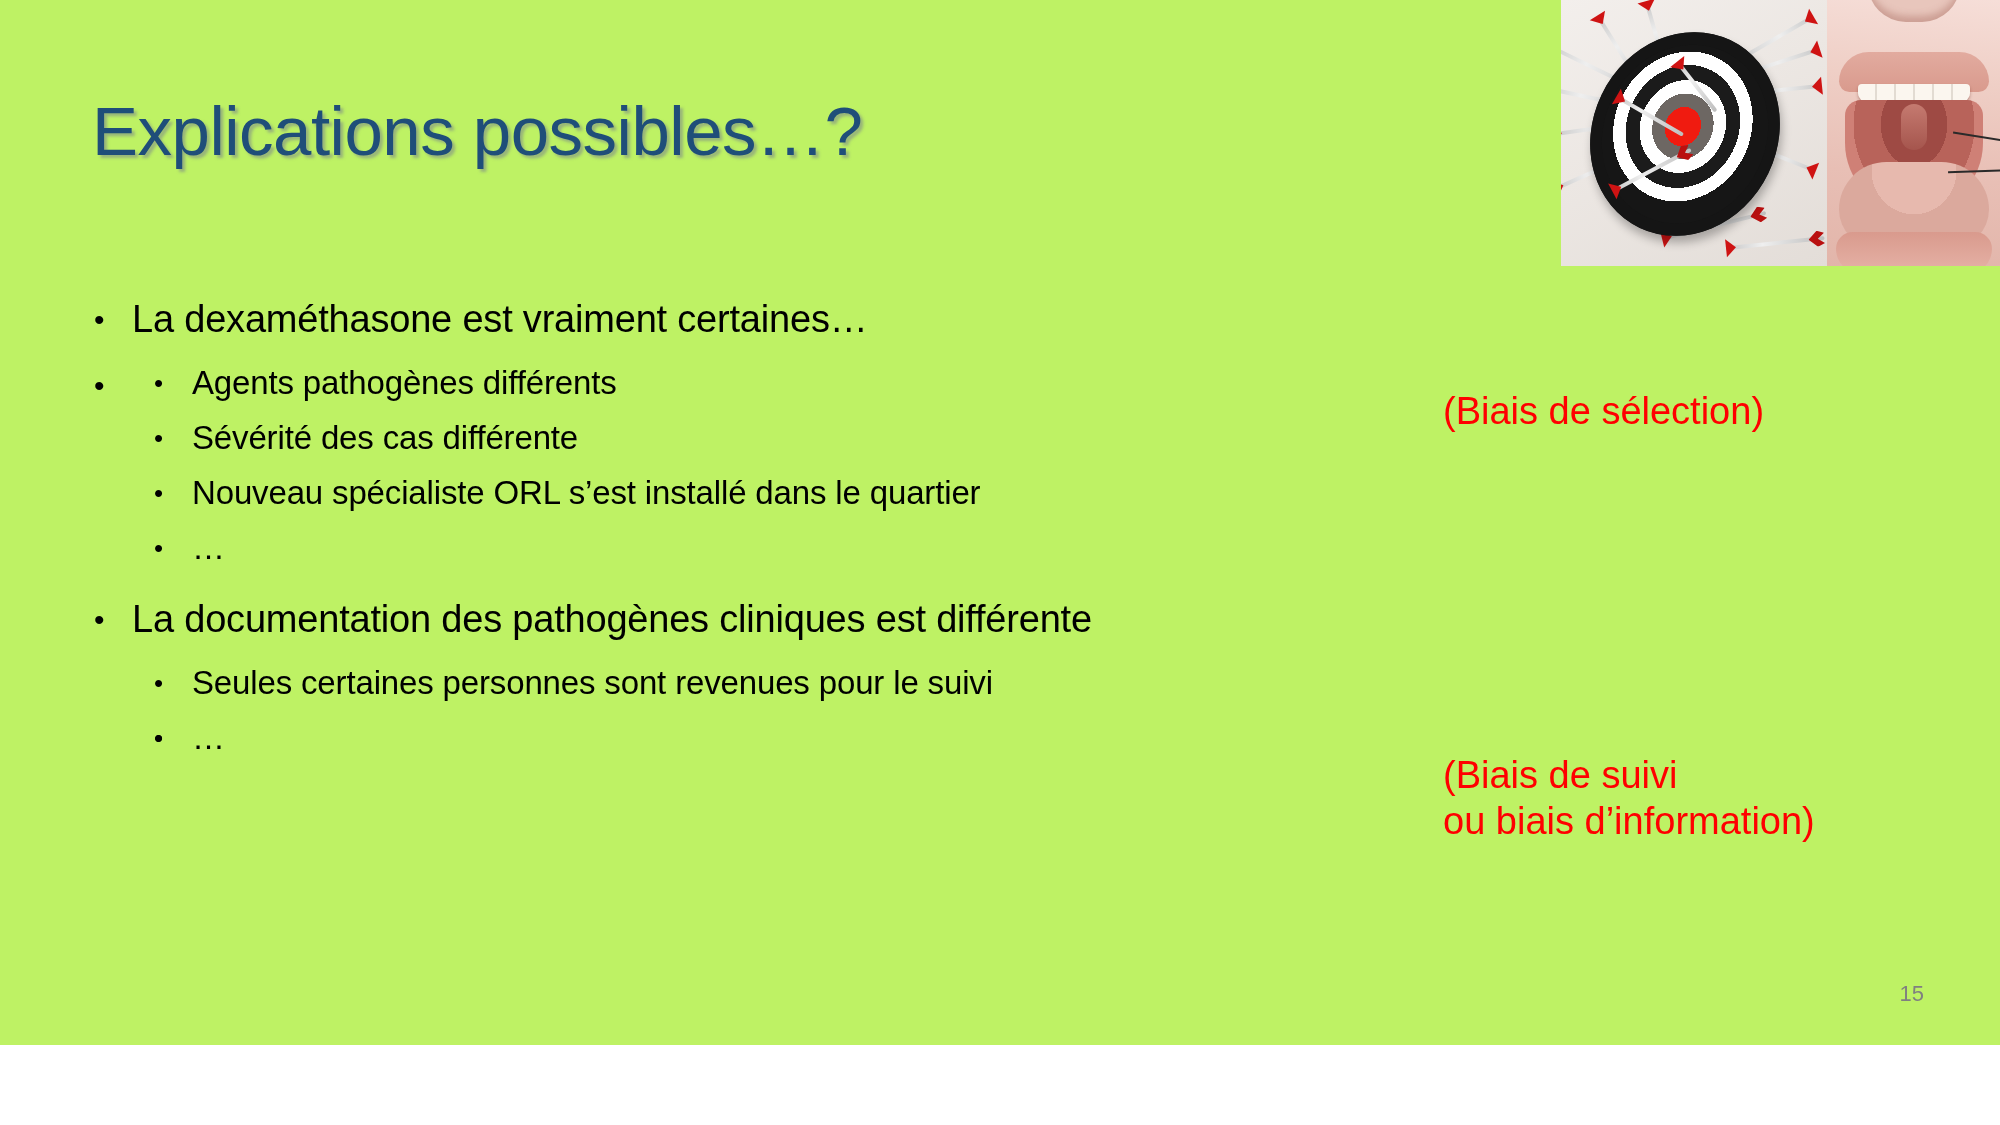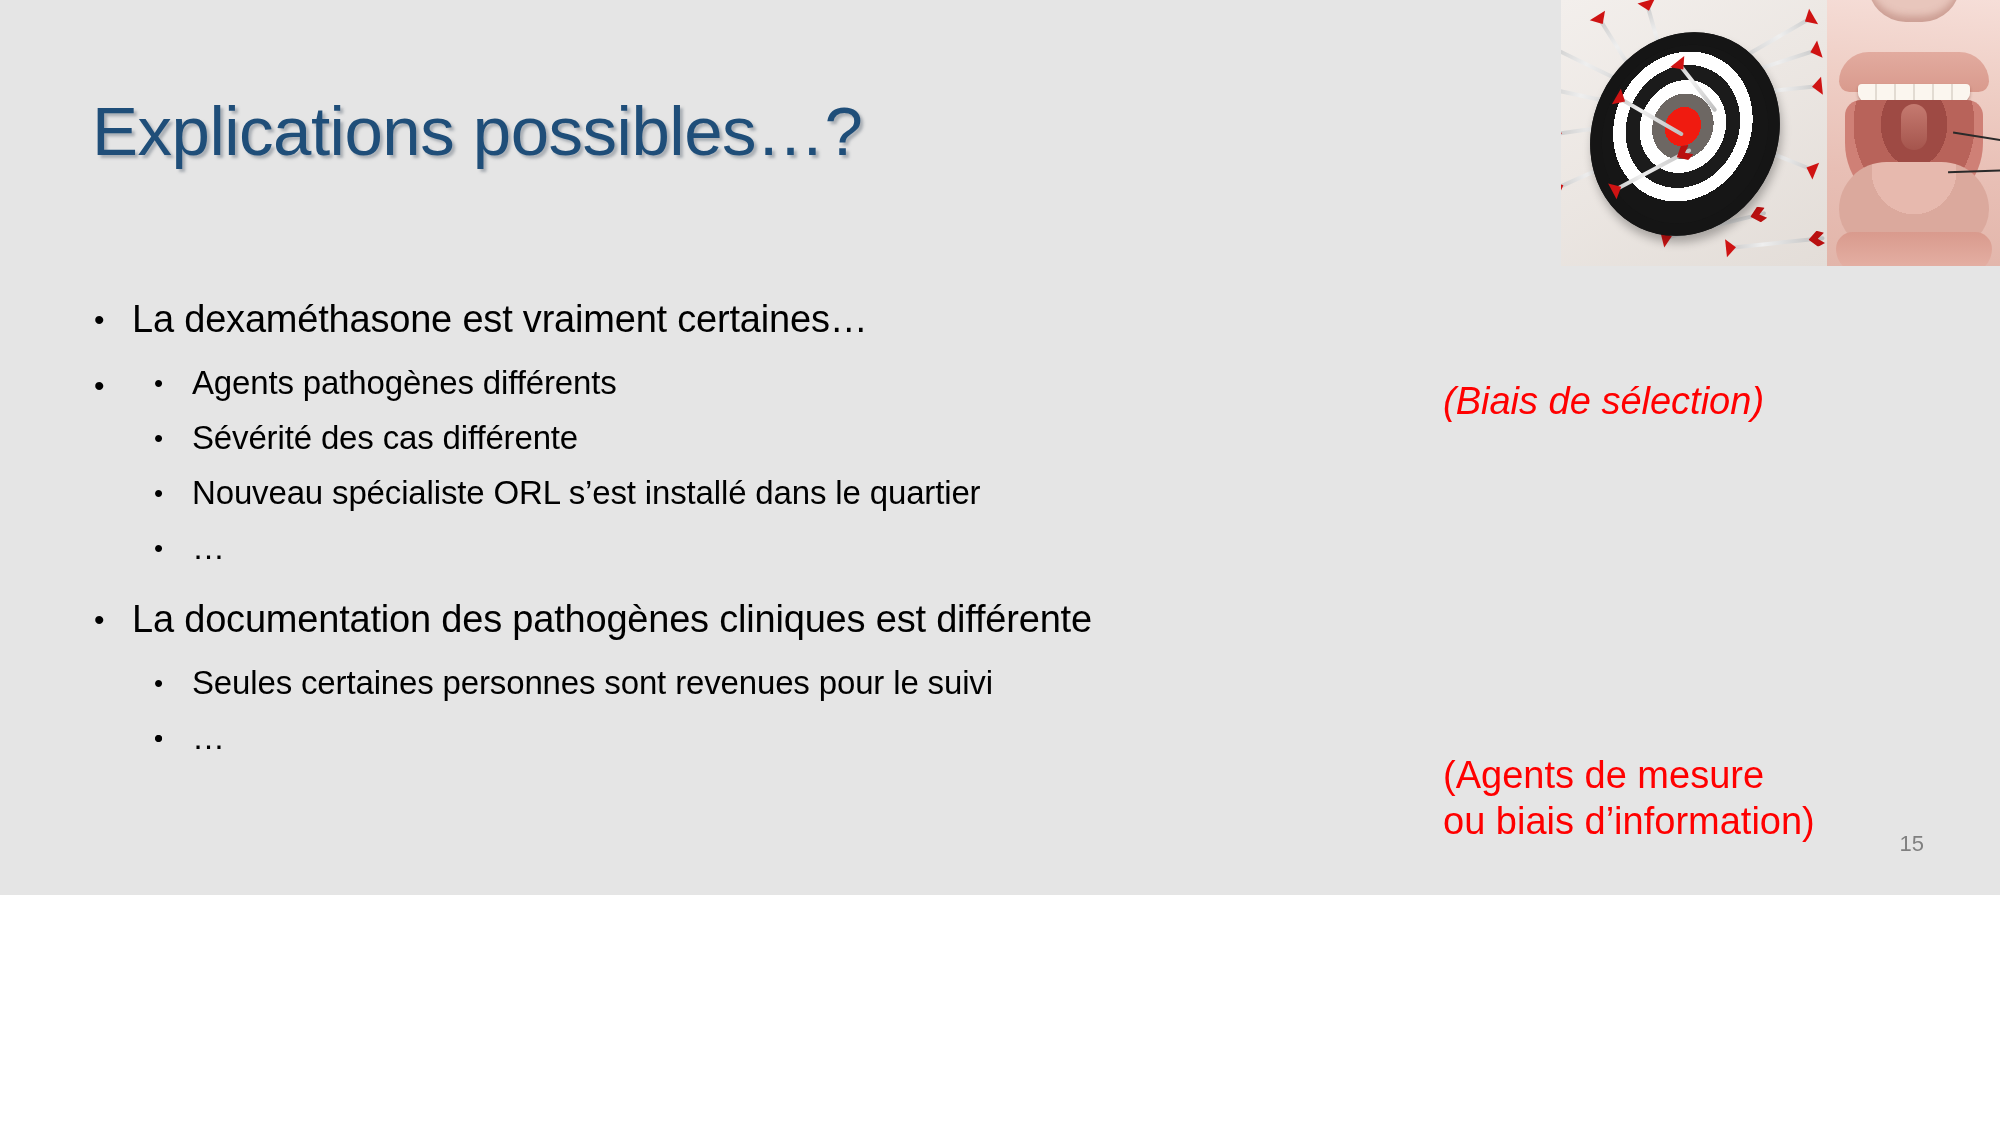--- a/index.html
+++ b/index.html
@@ -14,22 +14,22 @@
     overflow: hidden;
     font-family: "Liberation Sans", sans-serif;
     -webkit-font-smoothing: antialiased;
   }
 
   
   #slide {
     position: absolute;
     left: 0; top: 0;
     width: 2000px;
-    height: 895px;
-    background: #e5e5e5;
+    height: 1045px;
+    background: #bef264;
   }
 
   
   #title {
     position: absolute;
     left: 92px;
     top: 96px;
     width: 1400px;
     font-family: "Liberation Sans", sans-serif;
     font-size: 69px;
@@ -93,21 +93,21 @@
 
   
   .note {
     position: absolute;
     color: #FF0000;
     font-family: "Liberation Sans", sans-serif;
     font-size: 38px;
     line-height: 1.22;
     white-space: pre-line;
   }
-  #note-1 { left: 1443px; top: 378px; font-style: italic; }
+  #note-1 { left: 1443px; top: 388px; }
   #note-2 { left: 1443px; top: 752px; }
 
   
   #image-strip {
     position: absolute;
     left: 1561px;
     top: 0px;
     width: 439px;
     height: 266px;
     display: flex;
@@ -308,21 +308,21 @@
       <div class="l2">
         <span class="bullet">•</span>
         <span>…</span>
       </div>
     </div>
 
   </div>
 
   <div class="note" id="note-1">(Biais de sélection)</div>
 
-  <div class="note" id="note-2">(Agents de mesure
+  <div class="note" id="note-2">(Biais de suivi
 ou biais d’information)</div>
 
   <div id="image-strip">
 
     <div class="pic" id="pic-target">
       <div class="arrow" style="left:-12px; top:44px;  width:118px; transform:rotate(26deg);"></div>
       <div class="arrow nock" style="left:-16px; top:86px;  width:104px; transform:rotate(12deg);"></div>
       <div class="arrow nock" style="left:-6px;  top:132px; width:112px; transform:rotate(-8deg);"></div>
       <div class="arrow nock" style="left:-4px;  top:186px; width:96px;  transform:rotate(-24deg);"></div>
       <div class="arrow" style="left:38px;  top:16px;  width:96px;  transform:rotate(58deg);"></div>

